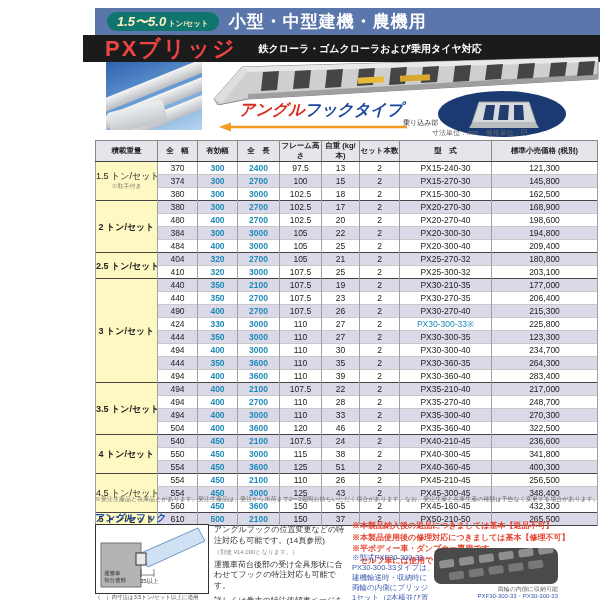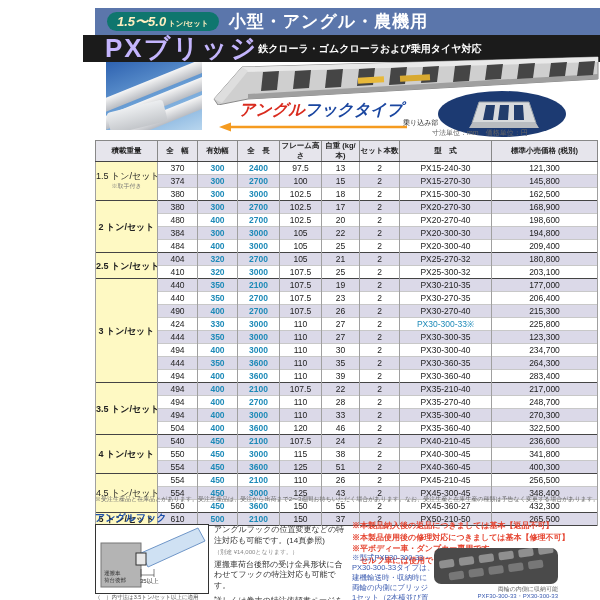--- a/index.html
+++ b/index.html
@@ -8,22 +8,22 @@
   
   .top-bar{position:absolute;left:95px;top:8px;width:505px;height:27px;background:#5b76ab;
            display:flex;align-items:center;}
   .badge{background:#0f766e;border-radius:12px;height:19px;margin-left:12px;padding:0 10px;
          display:flex;align-items:baseline;gap:2px;}
   .badge-num{color:#ffefc0;font-weight:bold;font-style:italic;font-size:13px;line-height:19px;}
   .badge-unit{color:#ffefc0;font-weight:bold;font-size:7.5px;}
   .category{color:#fff;font-weight:bold;font-size:17px;margin-left:10px;letter-spacing:1px;}
   .black-bar{position:absolute;left:83px;top:35px;width:517px;height:27px;background:#1b1b1b;
              display:flex;align-items:center;}
-  .product-name{color:#c4b5fd;font-weight:bold;font-size:26px;margin-left:22px;letter-spacing:2px;}
-  .subtitle{color:#fff;font-weight:bold;font-size:10px;margin-left:0;}
+  .product-name{color:#ef4444;font-weight:bold;font-size:22px;margin-left:22px;letter-spacing:2px;}
+  .subtitle{color:#fff;font-weight:bold;font-size:10px;margin-left:22px;}
   
   .hook-photo{position:absolute;left:106px;top:62px;width:96px;height:68px;overflow:hidden;
               background:linear-gradient(160deg,#2e62b0 0%,#6ea3d8 55%,#b8d6ee 100%);}
   .hook-bar{position:absolute;left:-10%;width:125%;height:13px;border-radius:3px;
             background:linear-gradient(#f6f6f6,#b9bcc2);transform:rotate(-22deg);}
   .hook-bar.b1{top:16px;} .hook-bar.b2{top:34px;} .hook-bar.b3{top:52px;}
   .hook-lip{position:absolute;left:2px;bottom:2px;width:58px;height:22px;border-radius:4px;
             background:linear-gradient(#eceef0,#c3c6ca);transform:rotate(-14deg);}
   .ramp-photo{position:absolute;left:208px;top:55px;}
   .type-label{position:absolute;left:203px;top:100px;width:200px;padding-left:16px;}
@@ -67,21 +67,21 @@
 </head>
 <body>
 
 <div class="page">
 
   <div class="top-bar">
     <div class="badge">
       <span class="badge-num">1.5〜5.0</span>
       <span class="badge-unit">トン/セット</span>
     </div>
-    <div class="category">小型・アングル・農機用</div>
+    <div class="category">小型・中型建機・農機用</div>
   </div>
 
   <div class="black-bar">
     <div class="product-name">PXブリッジ</div>
     <div class="subtitle">鉄クローラ・ゴムクローラおよび乗用タイヤ対応</div>
   </div>
 
   <div class="hook-photo">
     <div class="hook-bar b1"></div>
     <div class="hook-bar b2"></div>
@@ -442,21 +442,21 @@
           <td>PX45-300-45</td>
           <td>348,400</td>
         </tr>
         <tr>
           <td>560</td>
           <td class="blue-val">450</td>
           <td class="blue-val">3600</td>
           <td>150</td>
           <td>55</td>
           <td>2</td>
-          <td>PX45-360-27</td>
+          <td>PX45-160-45</td>
           <td>432,300</td>
         </tr>
         <tr class="stripe group-start">
           <td class="group-label" rowspan="1">
             <div>5 トン/セット</div>
           </td>
           <td>610</td>
           <td class="blue-val">500</td>
           <td class="blue-val">2100</td>
           <td>150</td>

